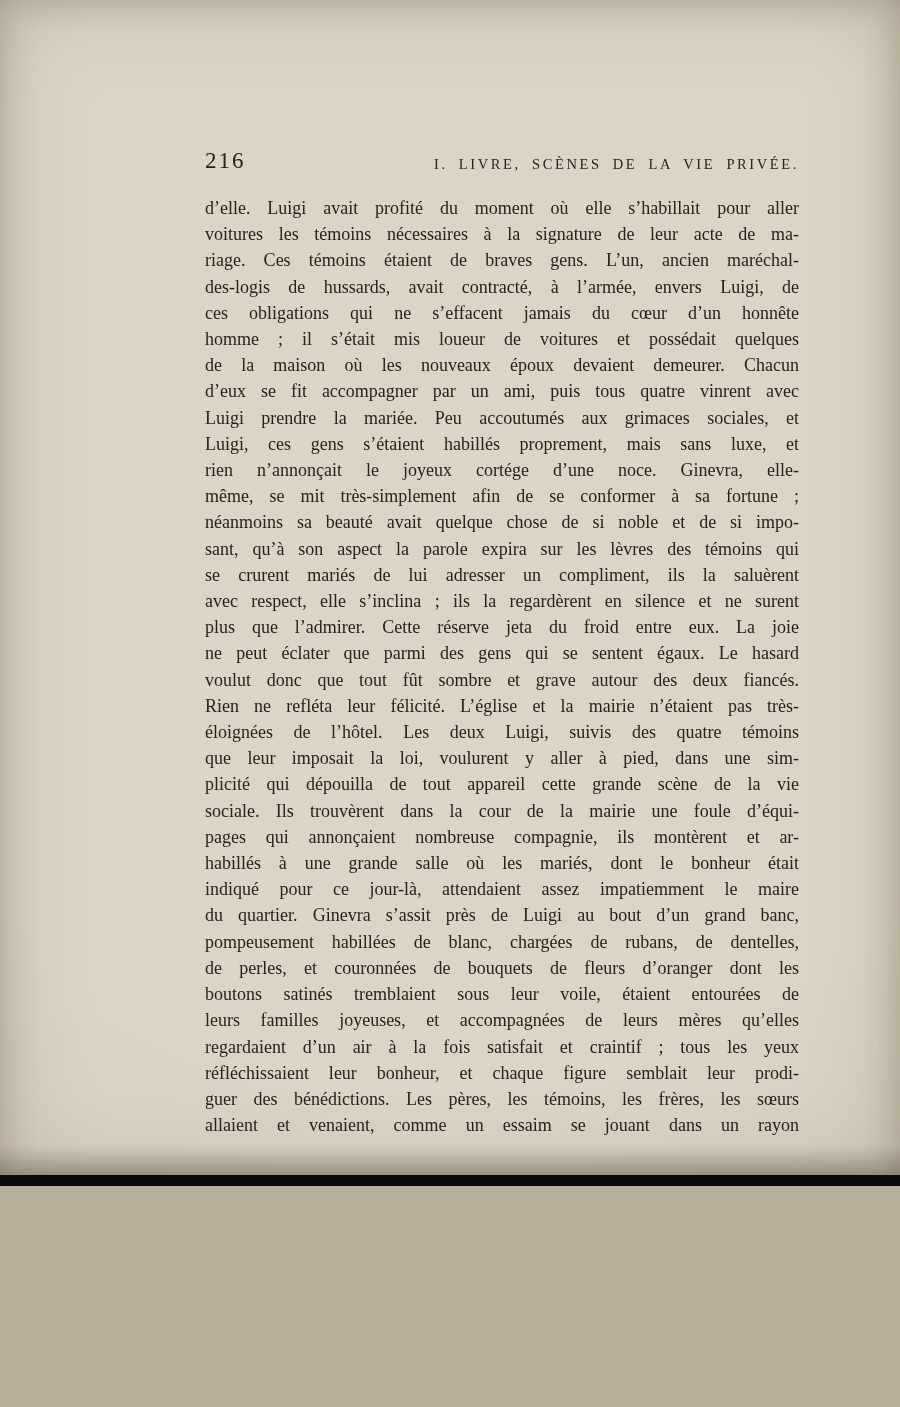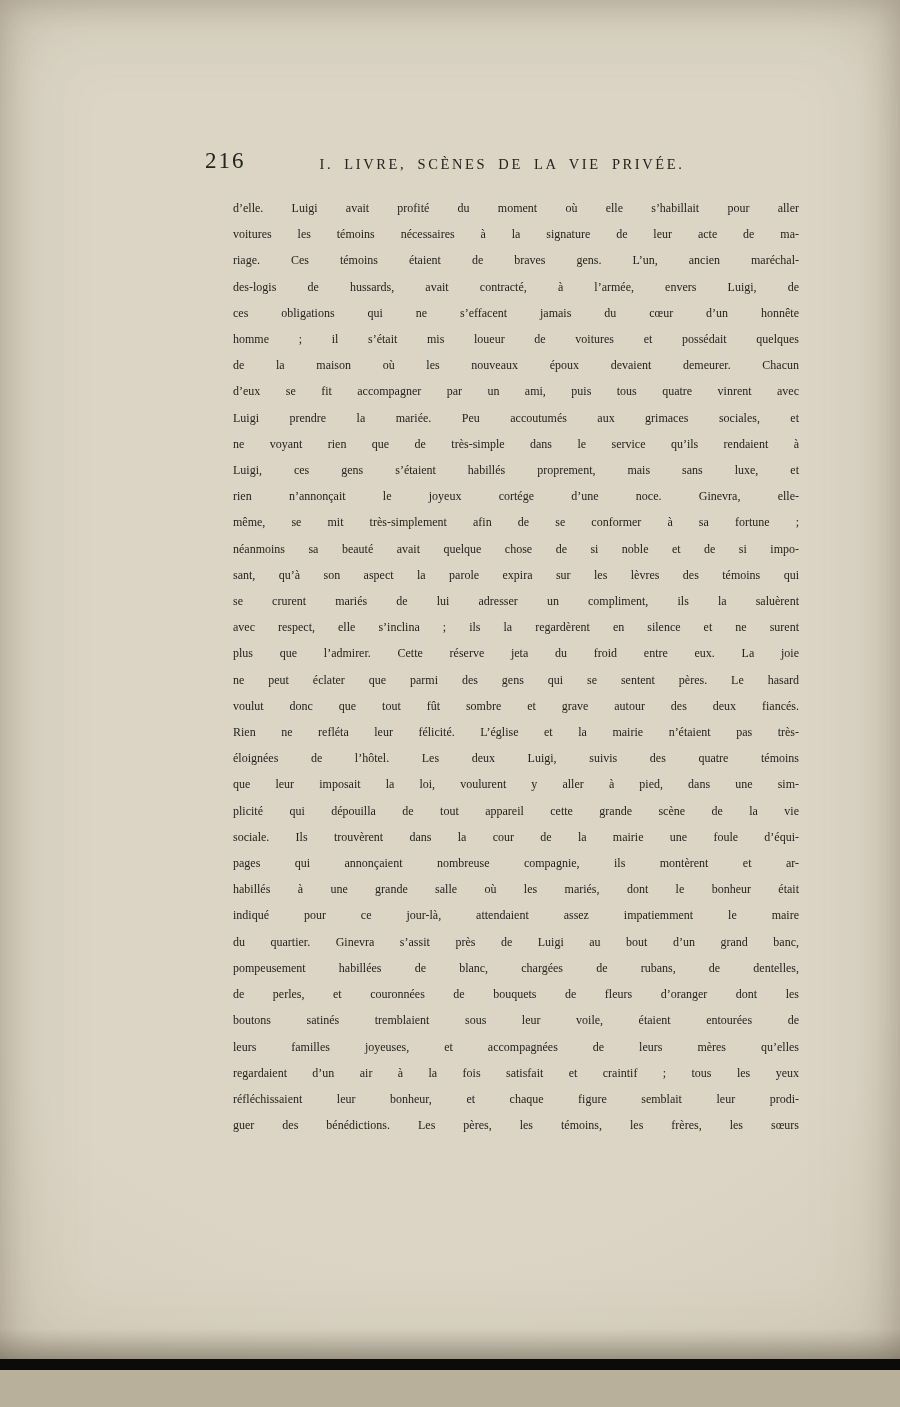--- a/index.html
+++ b/index.html
@@ -3,21 +3,21 @@
 <meta charset="utf-8">
 <style>
   html, body {
     margin: 0;
     padding: 0;
     background: #b9b09c;
   }
   .page {
     position: relative;
     width: 900px;
-    height: 1370px;
+    height: 1186px;
     overflow: hidden;
     background: radial-gradient(ellipse 120% 90% at 48% 42%, #dcd5c6 55%, #d3cbba 82%, #c3b9a4 100%);
     box-shadow: inset 0 0 90px rgba(96, 84, 60, 0.22), inset -8px 0 30px rgba(90, 78, 55, 0.18), inset 8px 0 30px rgba(90, 78, 55, 0.12);
     font-family: "Liberation Serif", "DejaVu Serif", serif;
     color: #26231d;
   }
   .content {
     position: absolute;
     left: 205px;
     top: 150px;
@@ -30,33 +30,32 @@
   }
   .page-number {
     position: absolute;
     left: 0;
     top: -2px;
     font-size: 23px;
     letter-spacing: 2px;
   }
   .header-title {
     display: block;
-    text-align: center;
+    text-align: right;
     padding-top: 6px;
     font-size: 14.5px;
     letter-spacing: 2.6px;
     word-spacing: 5px;
     white-space: nowrap;
   }
   .body-text .line {
-    font-size: 12px;
+    font-size: 18px;
     line-height: 26.2px;
     text-align: justify;
     text-align-last: justify;
-    margin-left: 28px;
     -moz-text-align-last: justify;
   }
   .bottom-shadow {
     position: absolute;
     left: 0;
     right: 0;
     bottom: 11px;
     height: 30px;
     background: linear-gradient(to top, rgba(60, 50, 35, 0.30), rgba(60, 50, 35, 0));
     pointer-events: none;
@@ -82,44 +81,44 @@
     <div class="body-text">
         <div class="line">d’elle. Luigi avait profité du moment où elle s’habillait pour aller</div>
         <div class="line">voitures les témoins nécessaires à la signature de leur acte de ma-</div>
         <div class="line">riage. Ces témoins étaient de braves gens. L’un, ancien maréchal-</div>
         <div class="line">des-logis de hussards, avait contracté, à l’armée, envers Luigi, de</div>
         <div class="line">ces obligations qui ne s’effacent jamais du cœur d’un honnête</div>
         <div class="line">homme ; il s’était mis loueur de voitures et possédait quelques</div>
         <div class="line">de la maison où les nouveaux époux devaient demeurer. Chacun</div>
         <div class="line">d’eux se fit accompagner par un ami, puis tous quatre vinrent avec</div>
         <div class="line">Luigi prendre la mariée. Peu accoutumés aux grimaces sociales, et</div>
-        <div class="line">ne voyant rien que de très-simple dans le service qu’ils rendaient à</div>
         <div class="line">Luigi, ces gens s’étaient habillés proprement, mais sans luxe, et</div>
         <div class="line">rien n’annonçait le joyeux cortége d’une noce. Ginevra, elle-</div>
         <div class="line">même, se mit très-simplement afin de se conformer à sa fortune ;</div>
         <div class="line">néanmoins sa beauté avait quelque chose de si noble et de si impo-</div>
         <div class="line">sant, qu’à son aspect la parole expira sur les lèvres des témoins qui</div>
         <div class="line">se crurent mariés de lui adresser un compliment, ils la saluèrent</div>
         <div class="line">avec respect, elle s’inclina ; ils la regardèrent en silence et ne surent</div>
         <div class="line">plus que l’admirer. Cette réserve jeta du froid entre eux. La joie</div>
-        <div class="line">ne peut éclater que parmi des gens qui se sentent pères. Le hasard</div>
+        <div class="line">ne peut éclater que parmi des gens qui se sentent égaux. Le hasard</div>
         <div class="line">voulut donc que tout fût sombre et grave autour des deux fiancés.</div>
         <div class="line">Rien ne refléta leur félicité. L’église et la mairie n’étaient pas très-</div>
         <div class="line">éloignées de l’hôtel. Les deux Luigi, suivis des quatre témoins</div>
         <div class="line">que leur imposait la loi, voulurent y aller à pied, dans une sim-</div>
         <div class="line">plicité qui dépouilla de tout appareil cette grande scène de la vie</div>
         <div class="line">sociale. Ils trouvèrent dans la cour de la mairie une foule d’équi-</div>
         <div class="line">pages qui annonçaient nombreuse compagnie, ils montèrent et ar-</div>
         <div class="line">habillés à une grande salle où les mariés, dont le bonheur était</div>
         <div class="line">indiqué pour ce jour-là, attendaient assez impatiemment le maire</div>
         <div class="line">du quartier. Ginevra s’assit près de Luigi au bout d’un grand banc,</div>
         <div class="line">pompeusement habillées de blanc, chargées de rubans, de dentelles,</div>
         <div class="line">de perles, et couronnées de bouquets de fleurs d’oranger dont les</div>
         <div class="line">boutons satinés tremblaient sous leur voile, étaient entourées de</div>
         <div class="line">leurs familles joyeuses, et accompagnées de leurs mères qu’elles</div>
         <div class="line">regardaient d’un air à la fois satisfait et craintif ; tous les yeux</div>
         <div class="line">réfléchissaient leur bonheur, et chaque figure semblait leur prodi-</div>
         <div class="line">guer des bénédictions. Les pères, les témoins, les frères, les sœurs</div>
+        <div class="line">allaient et venaient, comme un essaim se jouant dans un rayon</div>
       </div>
   </div>
   <div class="bottom-shadow"></div>
   <div class="scan-edge-bar"></div>
 </div>
 
 </body></html>

